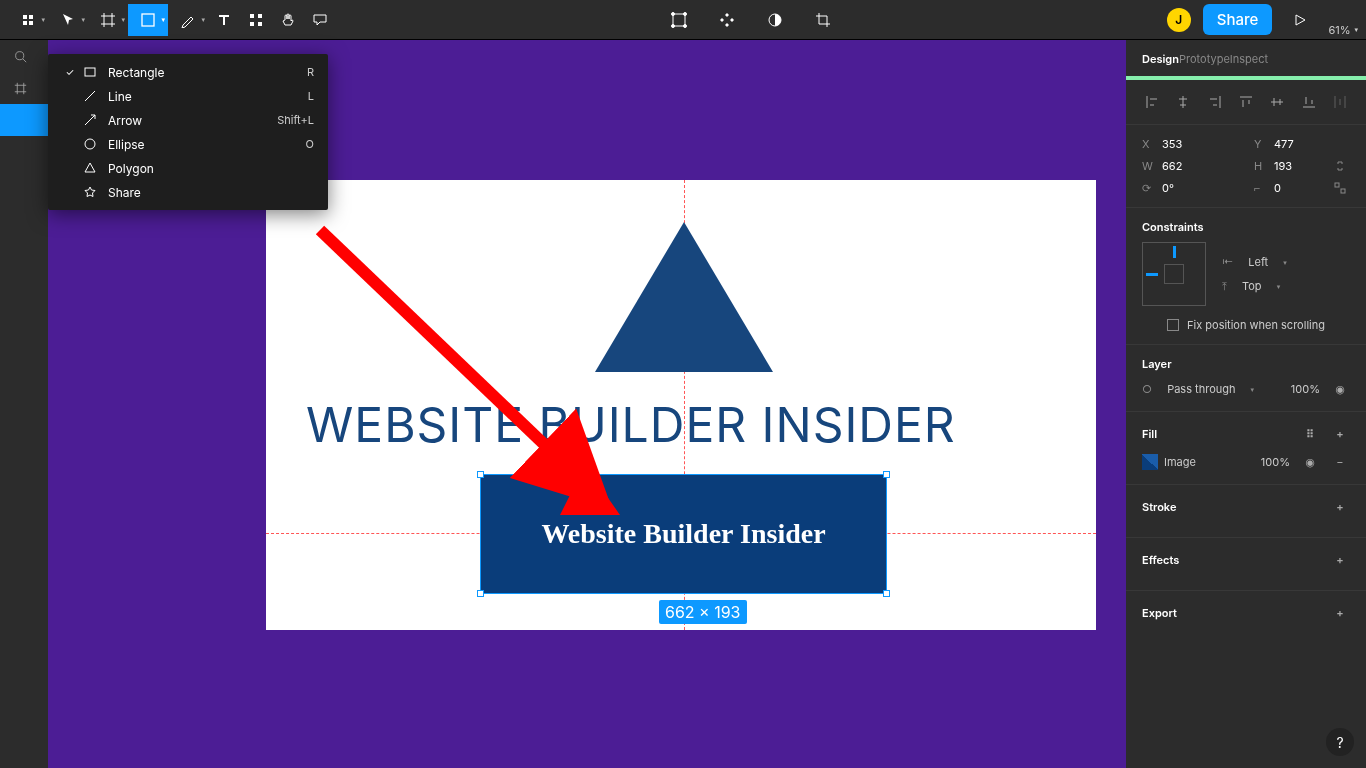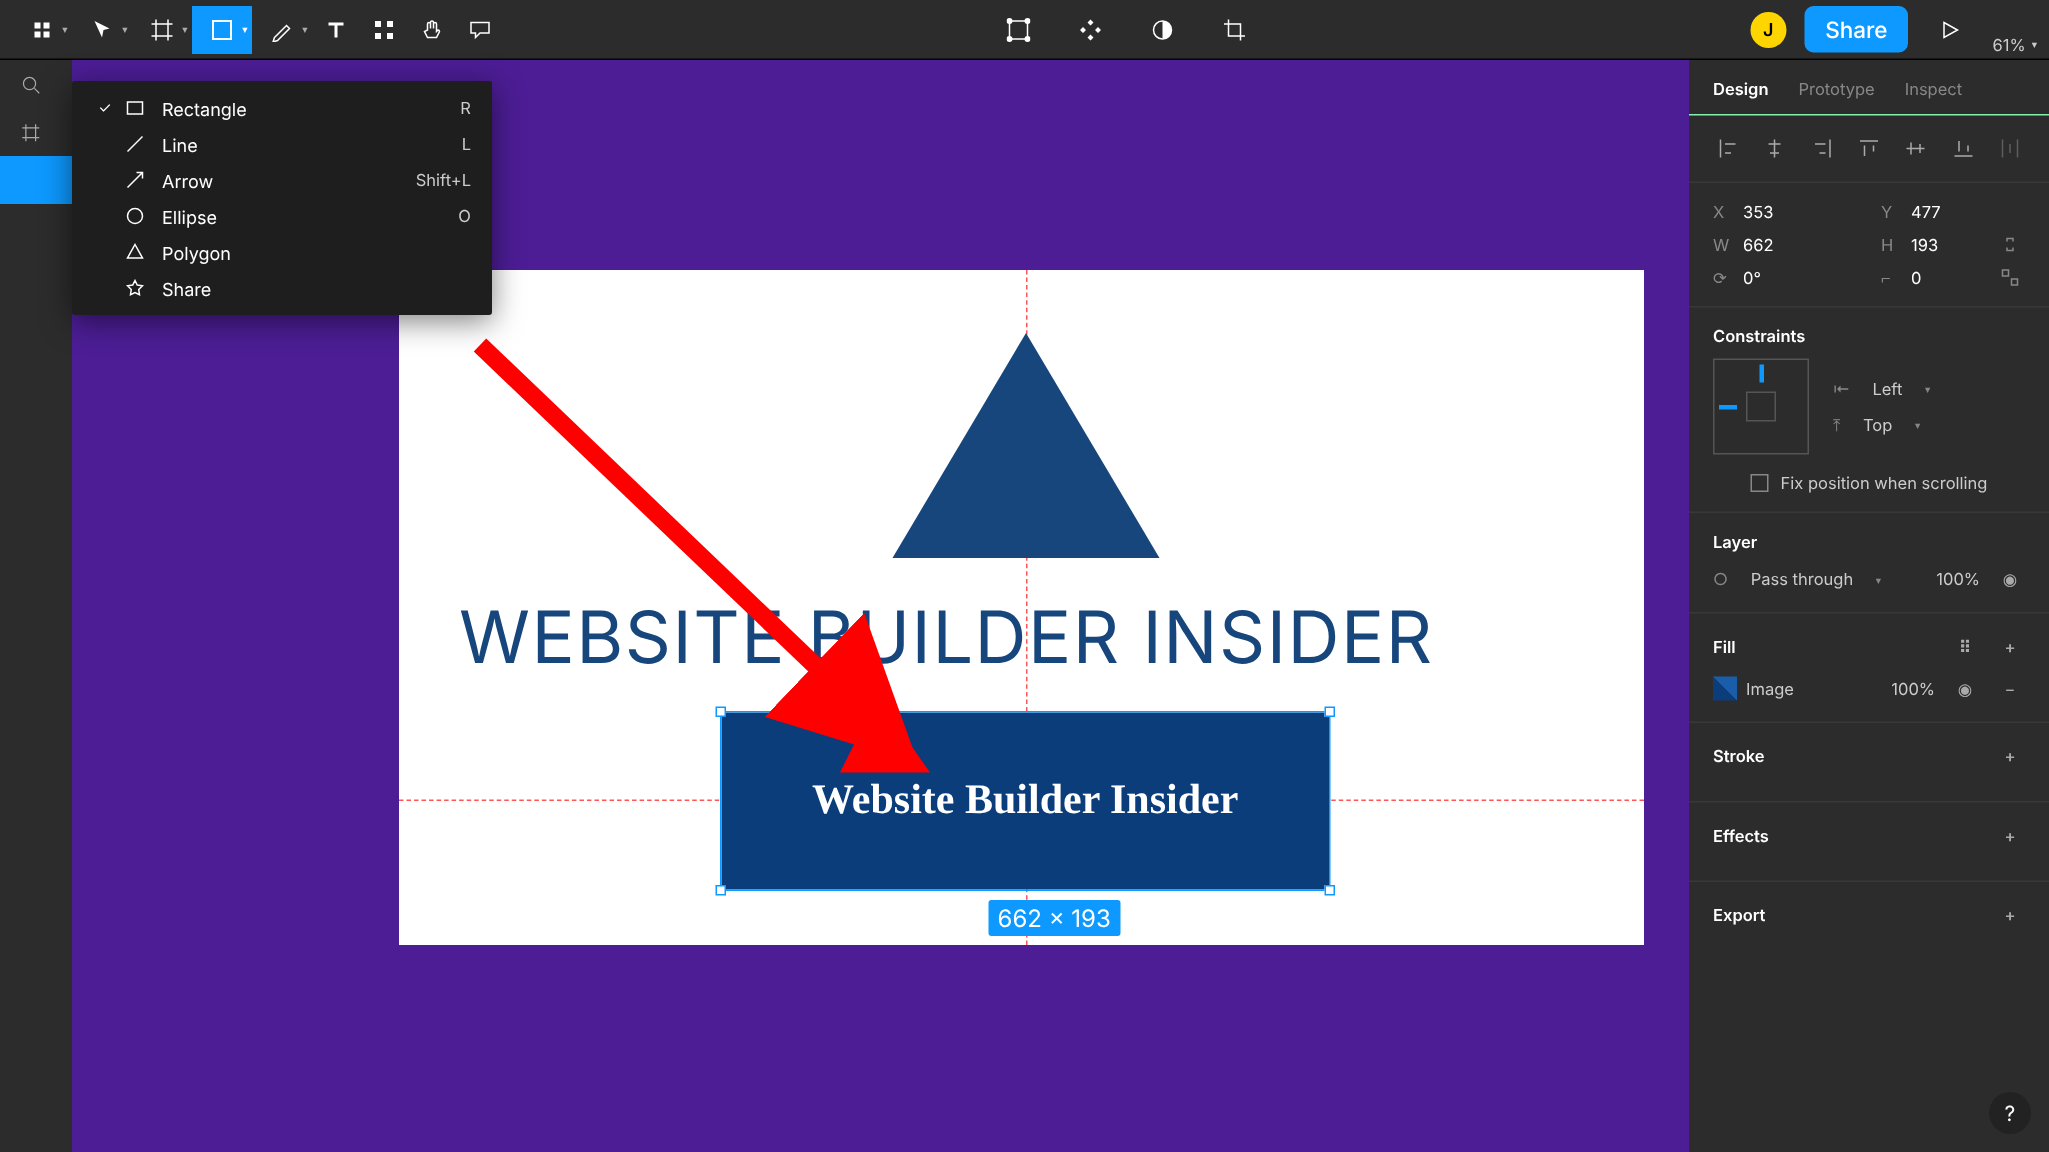--- a/index.html
+++ b/index.html
@@ -45,21 +45,21 @@
 .sel-rect-text { color:#fff; font-size:28px; font-weight:700; font-family:"Comic Sans MS",cursive; }
 .sel-outline { position:absolute; border:1px solid #0d99ff; pointer-events:none; }
 .sel-handle { position:absolute; width:7px; height:7px; background:#fff; border:1px solid #0d99ff; }
 .dim-label { position:absolute; background:#0d99ff; color:#fff; font-size:16px; padding:2px 6px; border-radius:2px; }
 
 
 .red-arrow { position:absolute; z-index:60; pointer-events:none; }
 
 
 .right-panel { position:absolute; right:0; top:40px; width:240px; height:calc(100% - 40px); background:#2c2c2c; color:#ccc; font-size:11px; overflow-y:auto; }
-.rp-tabs { display:flex; gap:20px; padding:12px 16px 10px; border-bottom:1px solid #86efac;text-align:right; }
+.rp-tabs { display:flex; gap:0; padding:12px 16px 10px; border-bottom:4px solid #86efac;text-align:right; }
 .rp-tab { cursor:pointer; color:#888; font-size:11px; }
 .rp-tab.active { color:#fff; font-weight:600; }
 .rp-align { display:flex; gap:8px; padding:10px 14px; border-bottom:1px solid #383838; }
 .rp-align-btn { width:24px; height:24px; display:flex; align-items:center; justify-content:center; cursor:pointer; }
 .rp-section { padding:12px 16px; border-bottom:1px solid #383838; }
 .rp-section-title { font-weight:600; color:#fff; margin-bottom:8px; font-size:11px; display:flex; justify-content:space-between; align-items:center; }
 .rp-field { display:flex; align-items:center; gap:6px; flex:1; }
 .rp-field-label { color:#888; width:14px; }
 .rp-field-val { color:#fff; }
 .rp-grid2 { display:grid; grid-template-columns:1fr 1fr; gap:8px 16px; }

